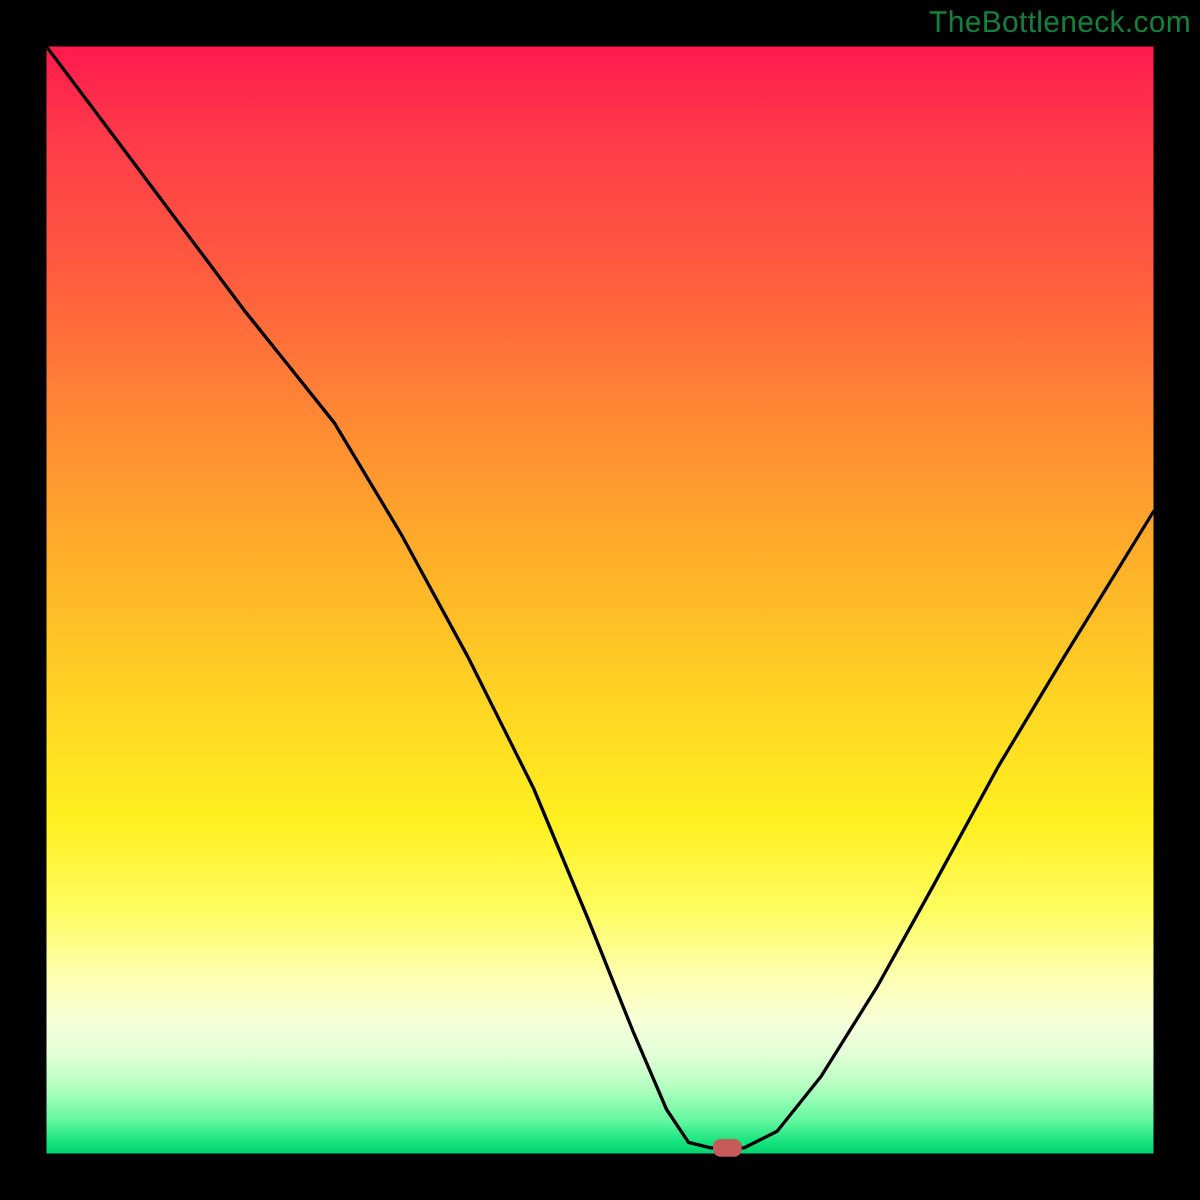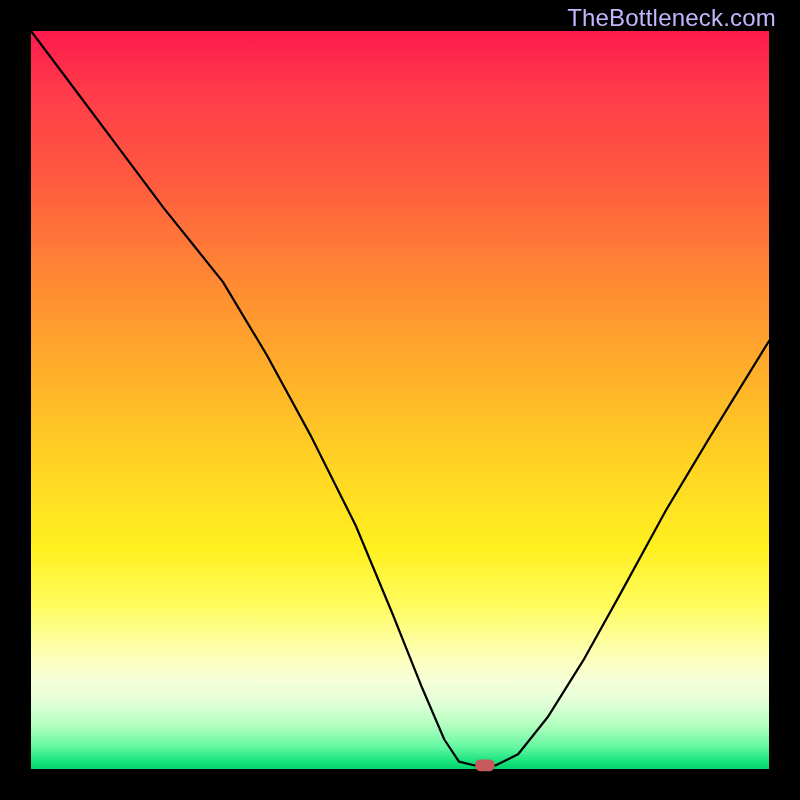--- a/index.html
+++ b/index.html
@@ -47,23 +47,23 @@
     position: absolute;
     left: 0;
     top: 0;
     width: 738px;
     height: 738px;
     overflow: visible;
   }
   .watermark {
     position: absolute;
     top: 4px;
-    right: 24px;
-    color: #c4b5fd;
-    font-size: 24px;
+    right: 6px;
+    color: #15803d;
+    font-size: 20px;
     font-weight: 400;
     letter-spacing: 0.2px;
     user-select: none;
   }
   .marker {
     fill: #c65a5a;
     stroke: none;
   }
   .curve {
     fill: none;

